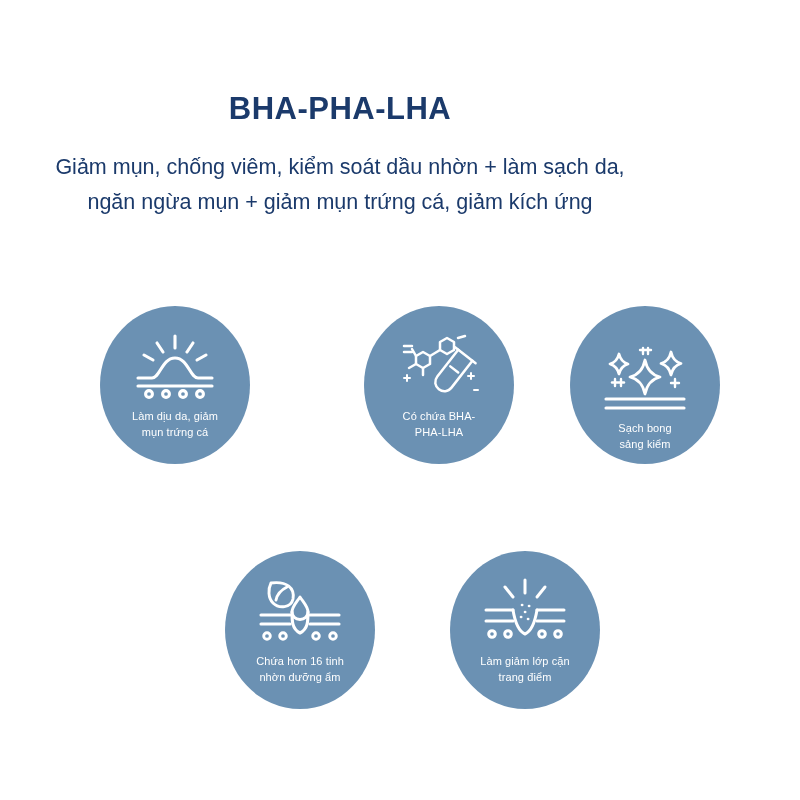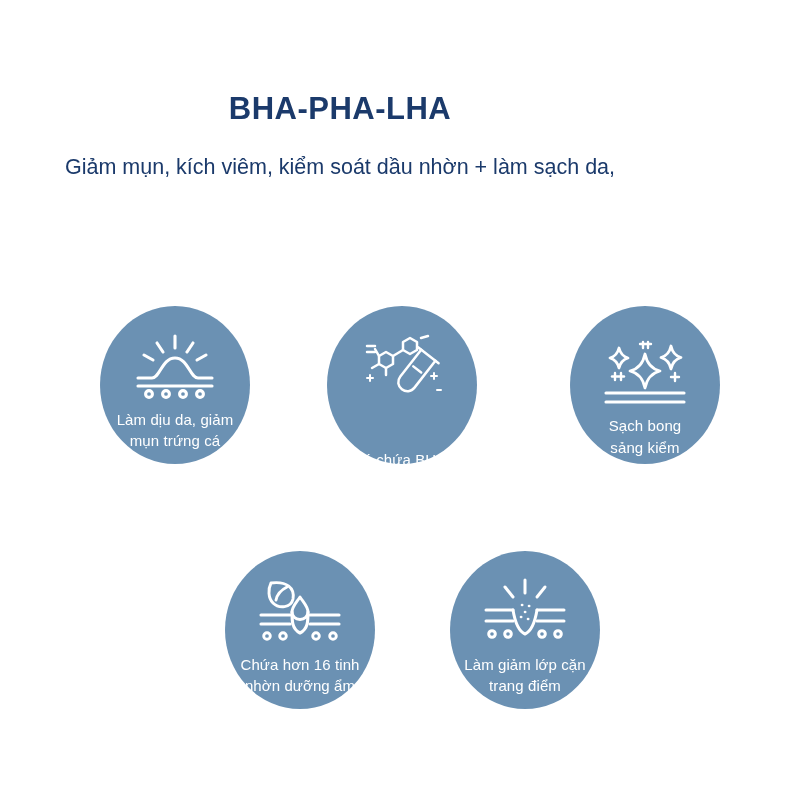--- a/index.html
+++ b/index.html
@@ -70,42 +70,43 @@
     display: flex;
     align-items: center;
     justify-content: center;
   }
   .icon-wrap svg { display: block; overflow: visible; }
   .caption {
     margin-top: 11px;
     width: 124px;
     text-align: center;
     color: #ffffff;
-    font-size: 15px;
+    font-size: 11px;
     line-height: 1.42;
     font-weight: 400;
     letter-spacing: 0.1px;
   }
 
   
   #c1 { left: 100px; top: 306px; }
-  #c2 { left: 327px; top: 306px; gap: 40px; }
+  #c2 { left: 364px; top: 306px; }
   #c3 { left: 570px; top: 306px; justify-content: center; }
   #c4 { left: 225px; top: 551px; }
   #c5 { left: 450px; top: 551px; }
 </style>
 </head>
 <body>
 
 <div class="page">
 
   <div class="header">
     <h1 class="title">BHA-PHA-LHA</h1>
     <p class="subtitle">
-      <span class="subtitle-line">Giảm mụn, kích viêm, kiểm soát dầu nhờn + làm sạch da,</span>
+      <span class="subtitle-line">Giảm mụn, chống viêm, kiểm soát dầu nhờn + làm sạch da,</span>
+      <span class="subtitle-line">ngăn ngừa mụn + giảm mụn trứng cá, giảm kích ứng</span>
     </p>
   </div>
 
   <div class="circle" id="c1">
     <div class="icon-wrap">
       <svg width="86" height="64" viewBox="0 0 86 64" fill="none" stroke="#ffffff" stroke-width="3.1" stroke-linecap="round" stroke-linejoin="round">
 
         <line x1="43" y1="2" x2="43" y2="14"></line>
         <line x1="25" y1="9" x2="31" y2="18"></line>
         <line x1="61" y1="9" x2="55" y2="18"></line>

